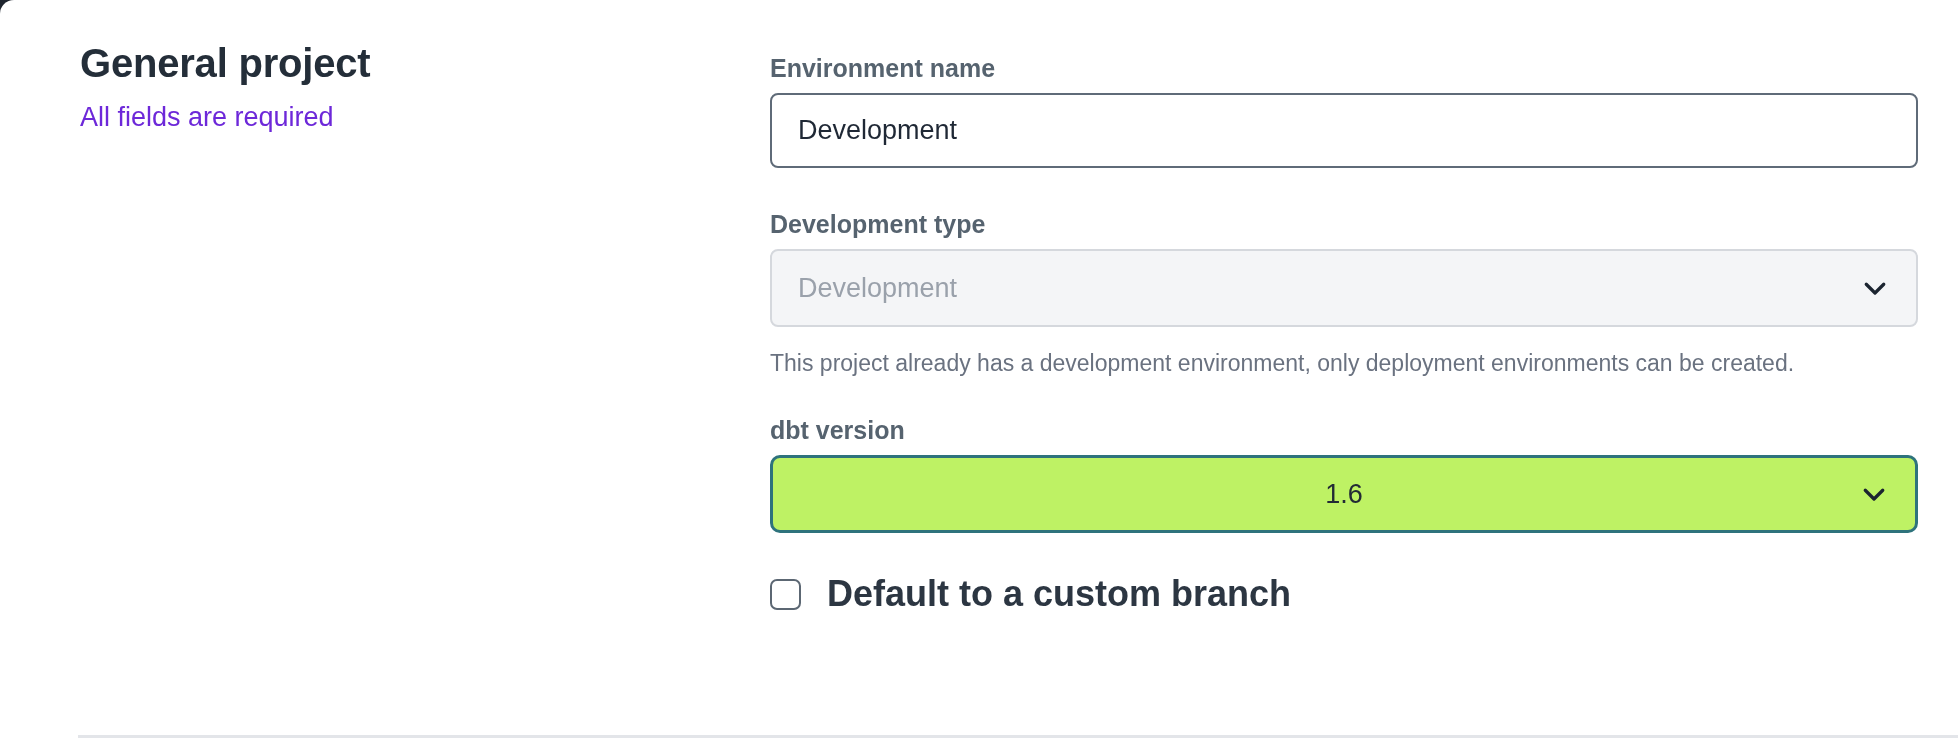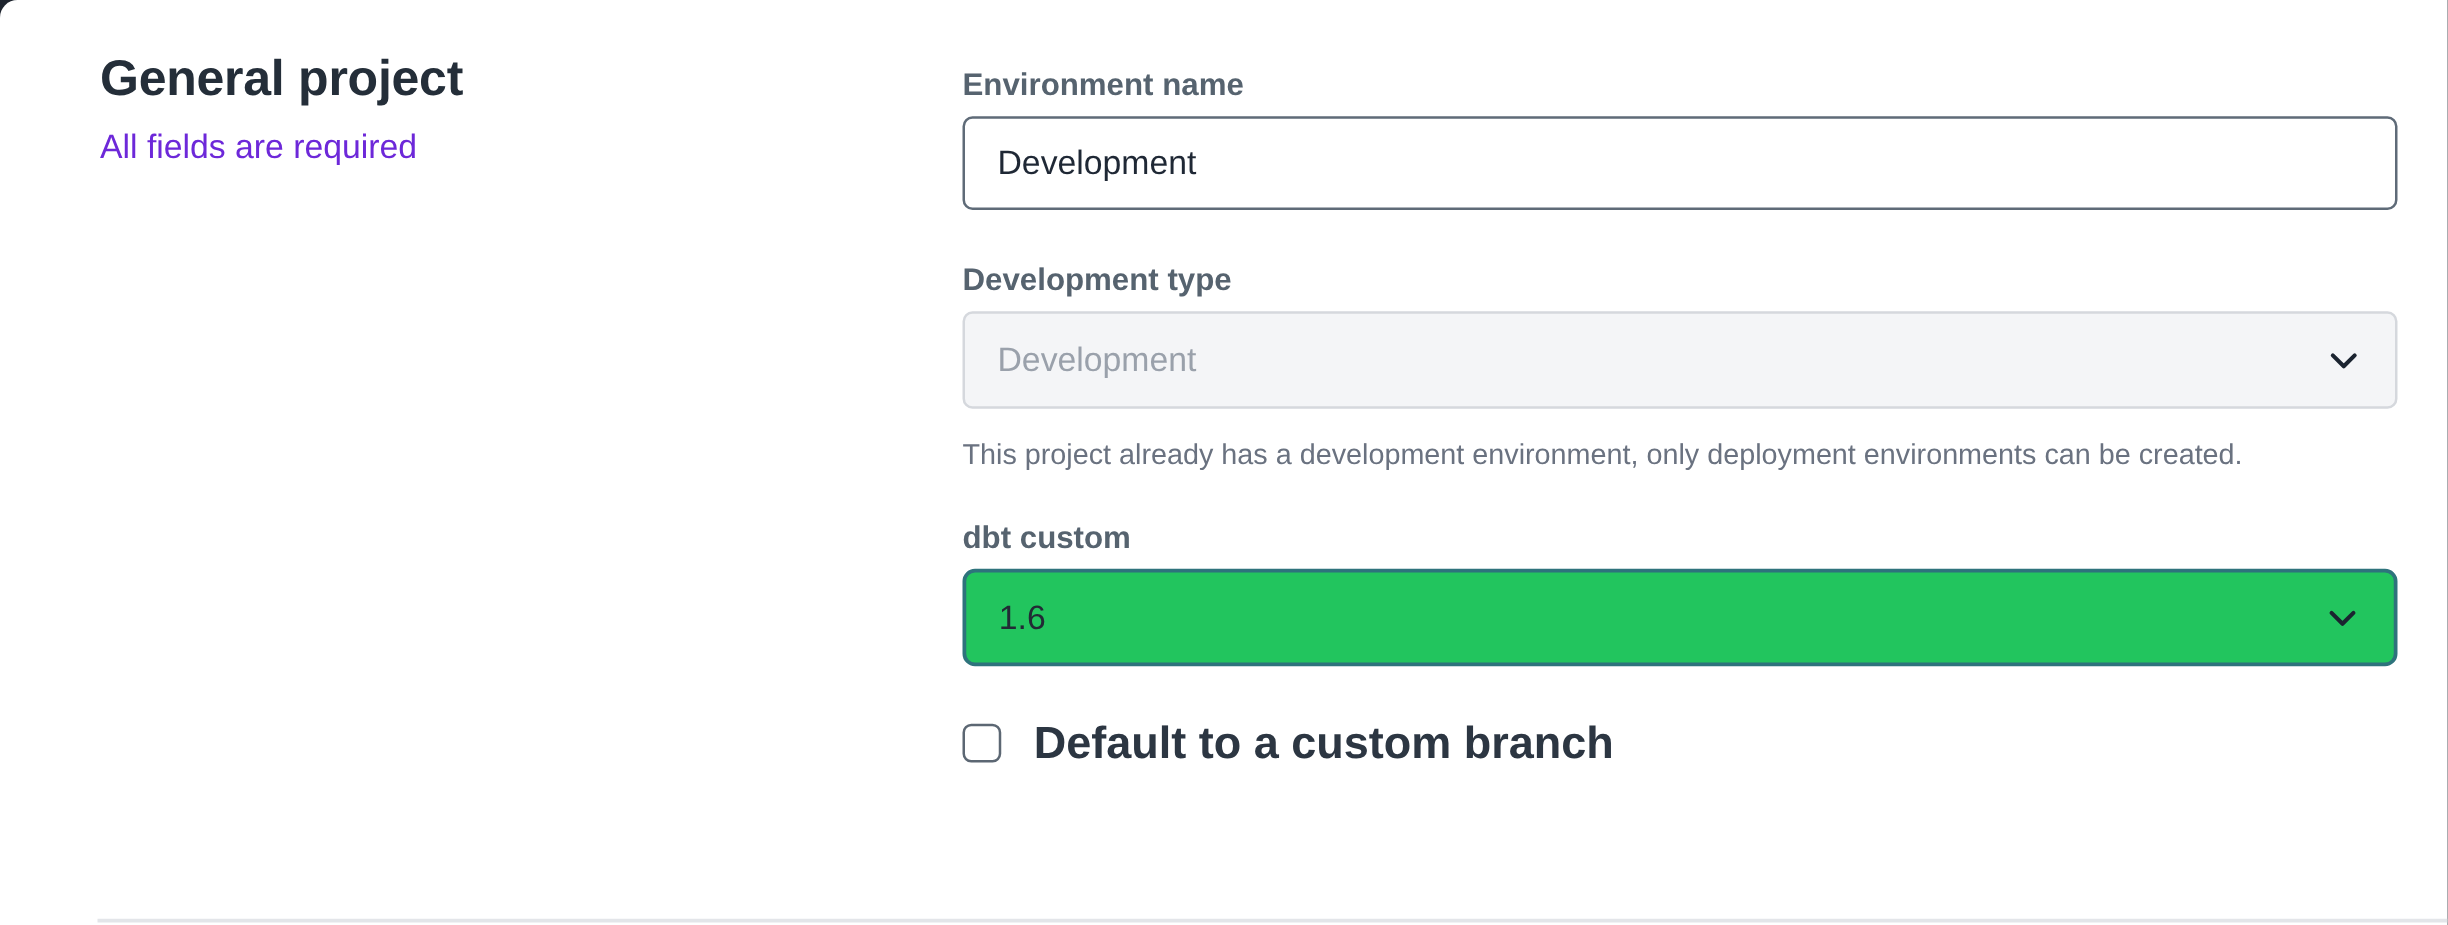--- a/index.html
+++ b/index.html
@@ -67,24 +67,25 @@
     font-size: 27px;
     cursor: pointer;
   }
   .select-box.disabled {
     background: #f4f5f7;
     border: 2px solid #d5d8dd;
     color: #9aa1ab;
     cursor: default;
   }
   .select-box.focused {
-    background: #22c55e;
+    background: #bef264;
     border: 3px solid #2e737c;
     border-radius: 10px;
     color: #222a35;
+    justify-content: center;
   }
   .chevron {
     position: absolute;
     right: 26px;
     top: 50%;
     transform: translateY(-50%);
     width: 30px;
     height: 30px;
     display: flex;
     align-items: center;
@@ -154,21 +155,21 @@
       <span>Development</span>
       <span class="chevron">
         <svg width="30" height="30" viewBox="0 0 24 24" fill="none">
           <path d="M5 9 L12 16 L19 9" stroke="#1b2430" stroke-width="2.6" stroke-linecap="round" stroke-linejoin="round"></path>
         </svg>
       </span>
     </div>
     <p class="helper-text">This project already has a development environment, only deployment environments can be created.</p>
 
     
-    <label class="field-label dbt-gap">dbt custom</label>
+    <label class="field-label dbt-gap">dbt version</label>
     <div class="select-box focused">
       <span>1.6</span>
       <span class="chevron">
         <svg width="30" height="30" viewBox="0 0 24 24" fill="none">
           <path d="M5 9 L12 16 L19 9" stroke="#1b2430" stroke-width="2.6" stroke-linecap="round" stroke-linejoin="round"></path>
         </svg>
       </span>
     </div>
 
     

